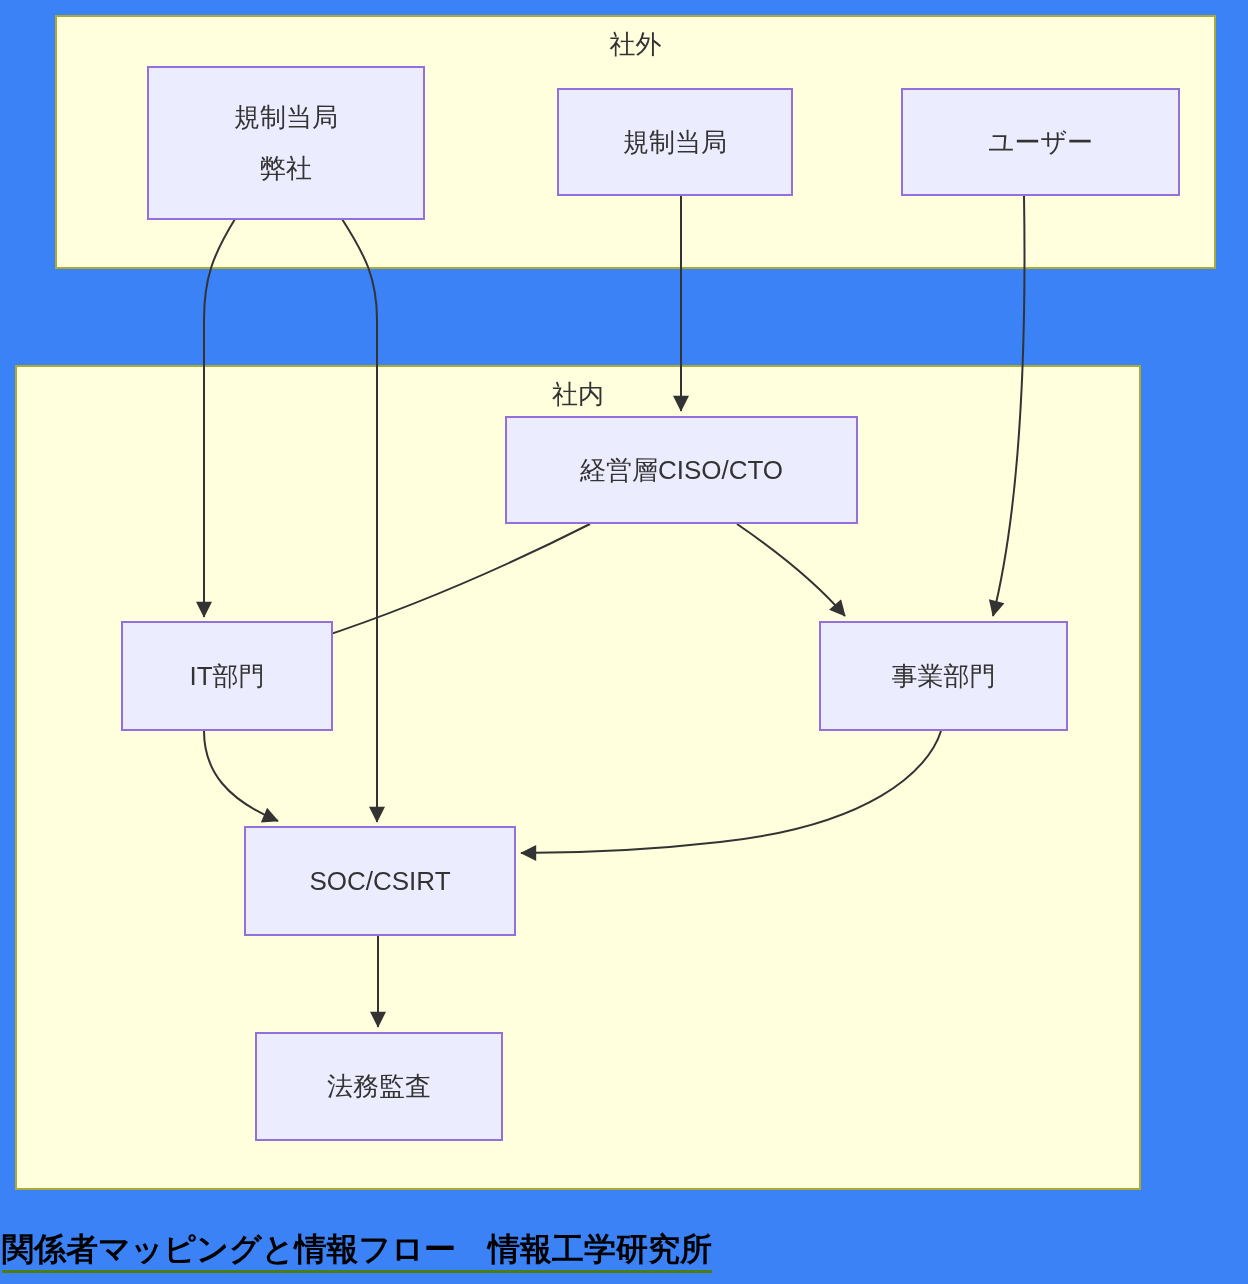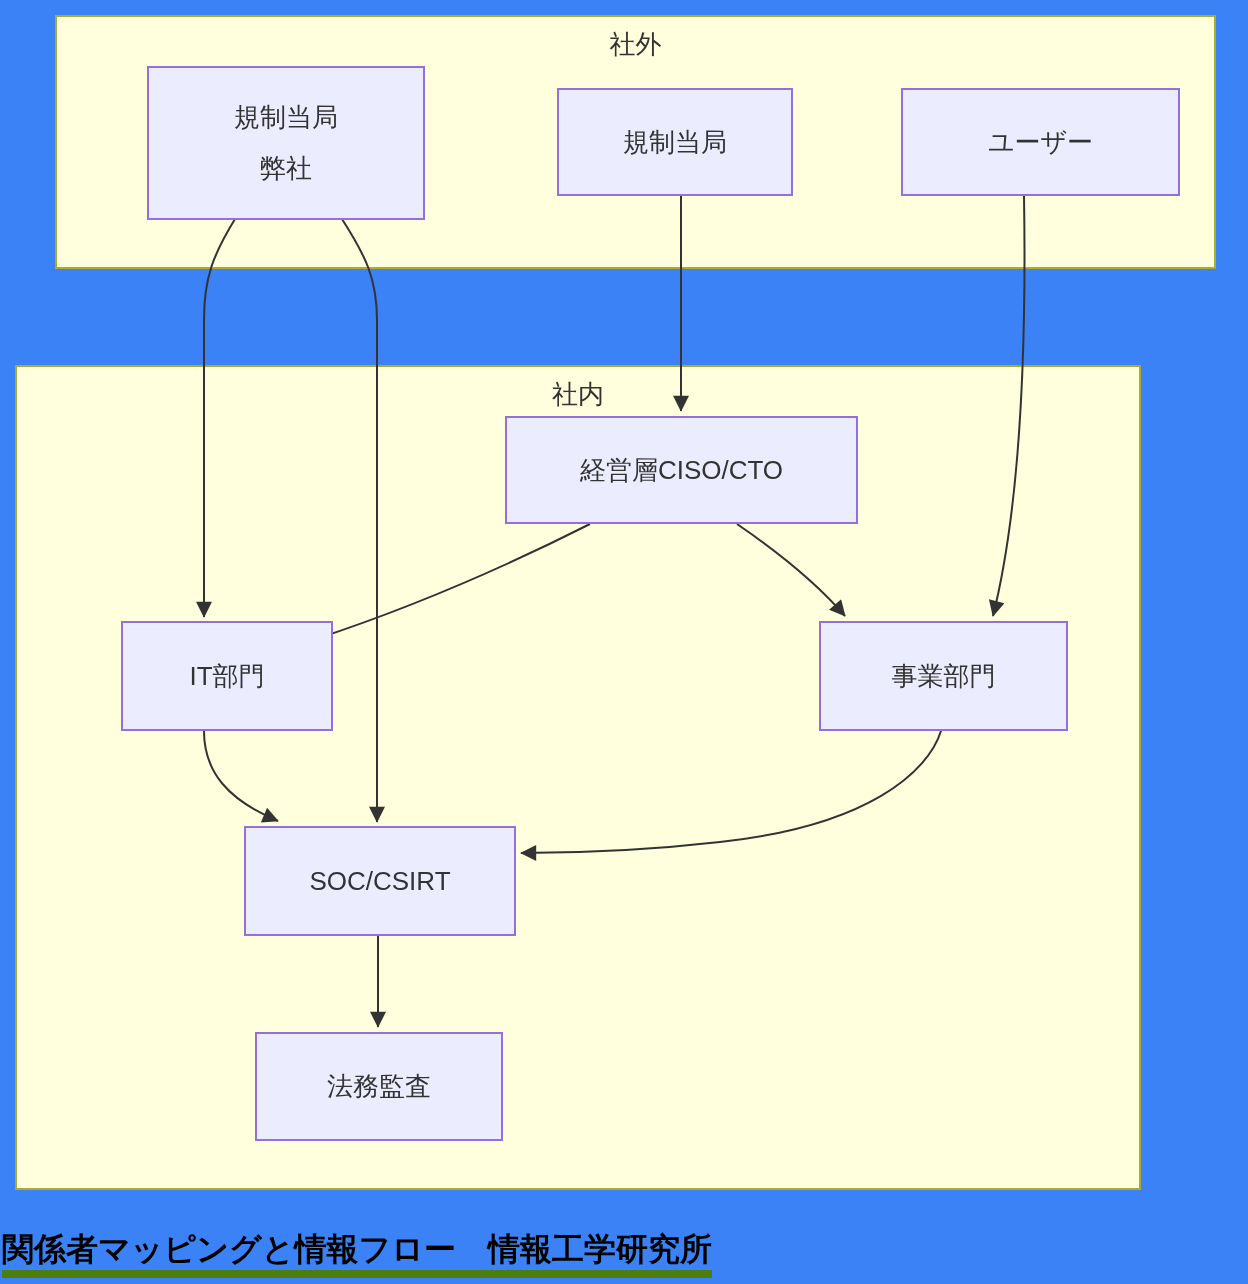--- a/index.html
+++ b/index.html
@@ -59,21 +59,21 @@
   .caption {
     position: absolute;
     left: 2px;
     top: 1228px;
     z-index: 5;
     font-size: 32px;
     font-weight: bold;
     color: #000000;
   }
   .caption .underline {
-    border-bottom: 8px solid #4d7c0f;
+    border-bottom: 3px solid #4d7c0f;
     padding-bottom: 3px;
     white-space: pre;
   }
 </style>
 </head>
 <body>
 
 <div class="canvas">
 
   <div class="group" id="g-external">

